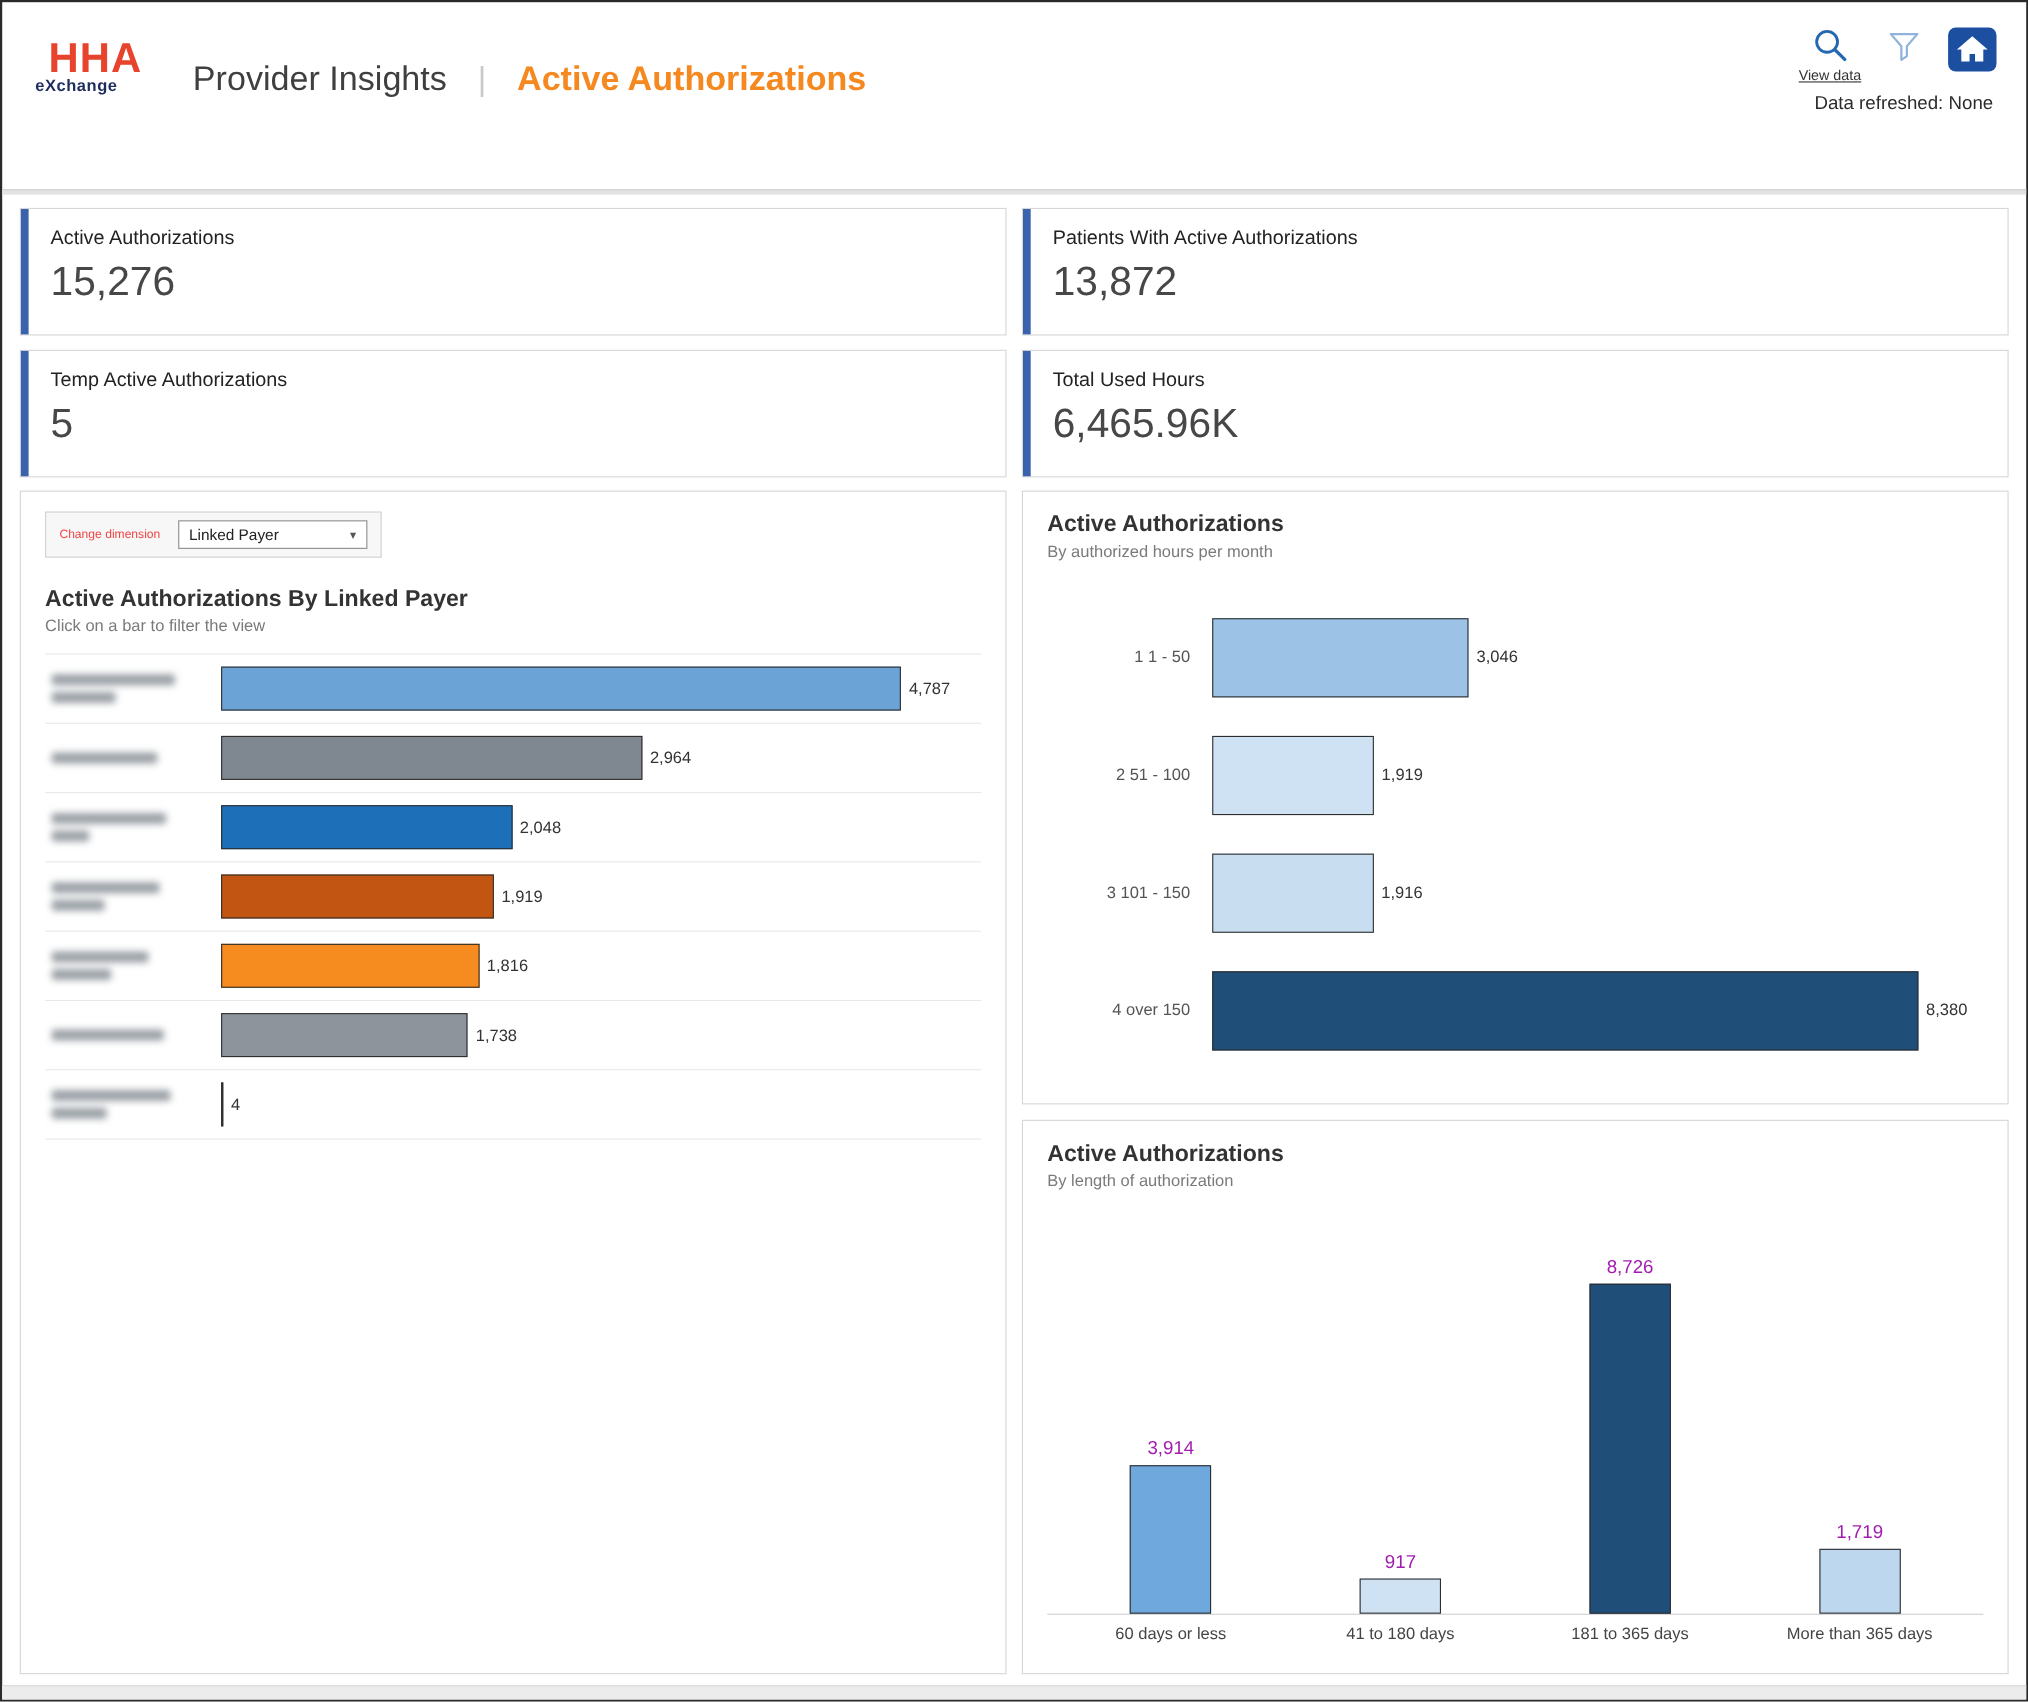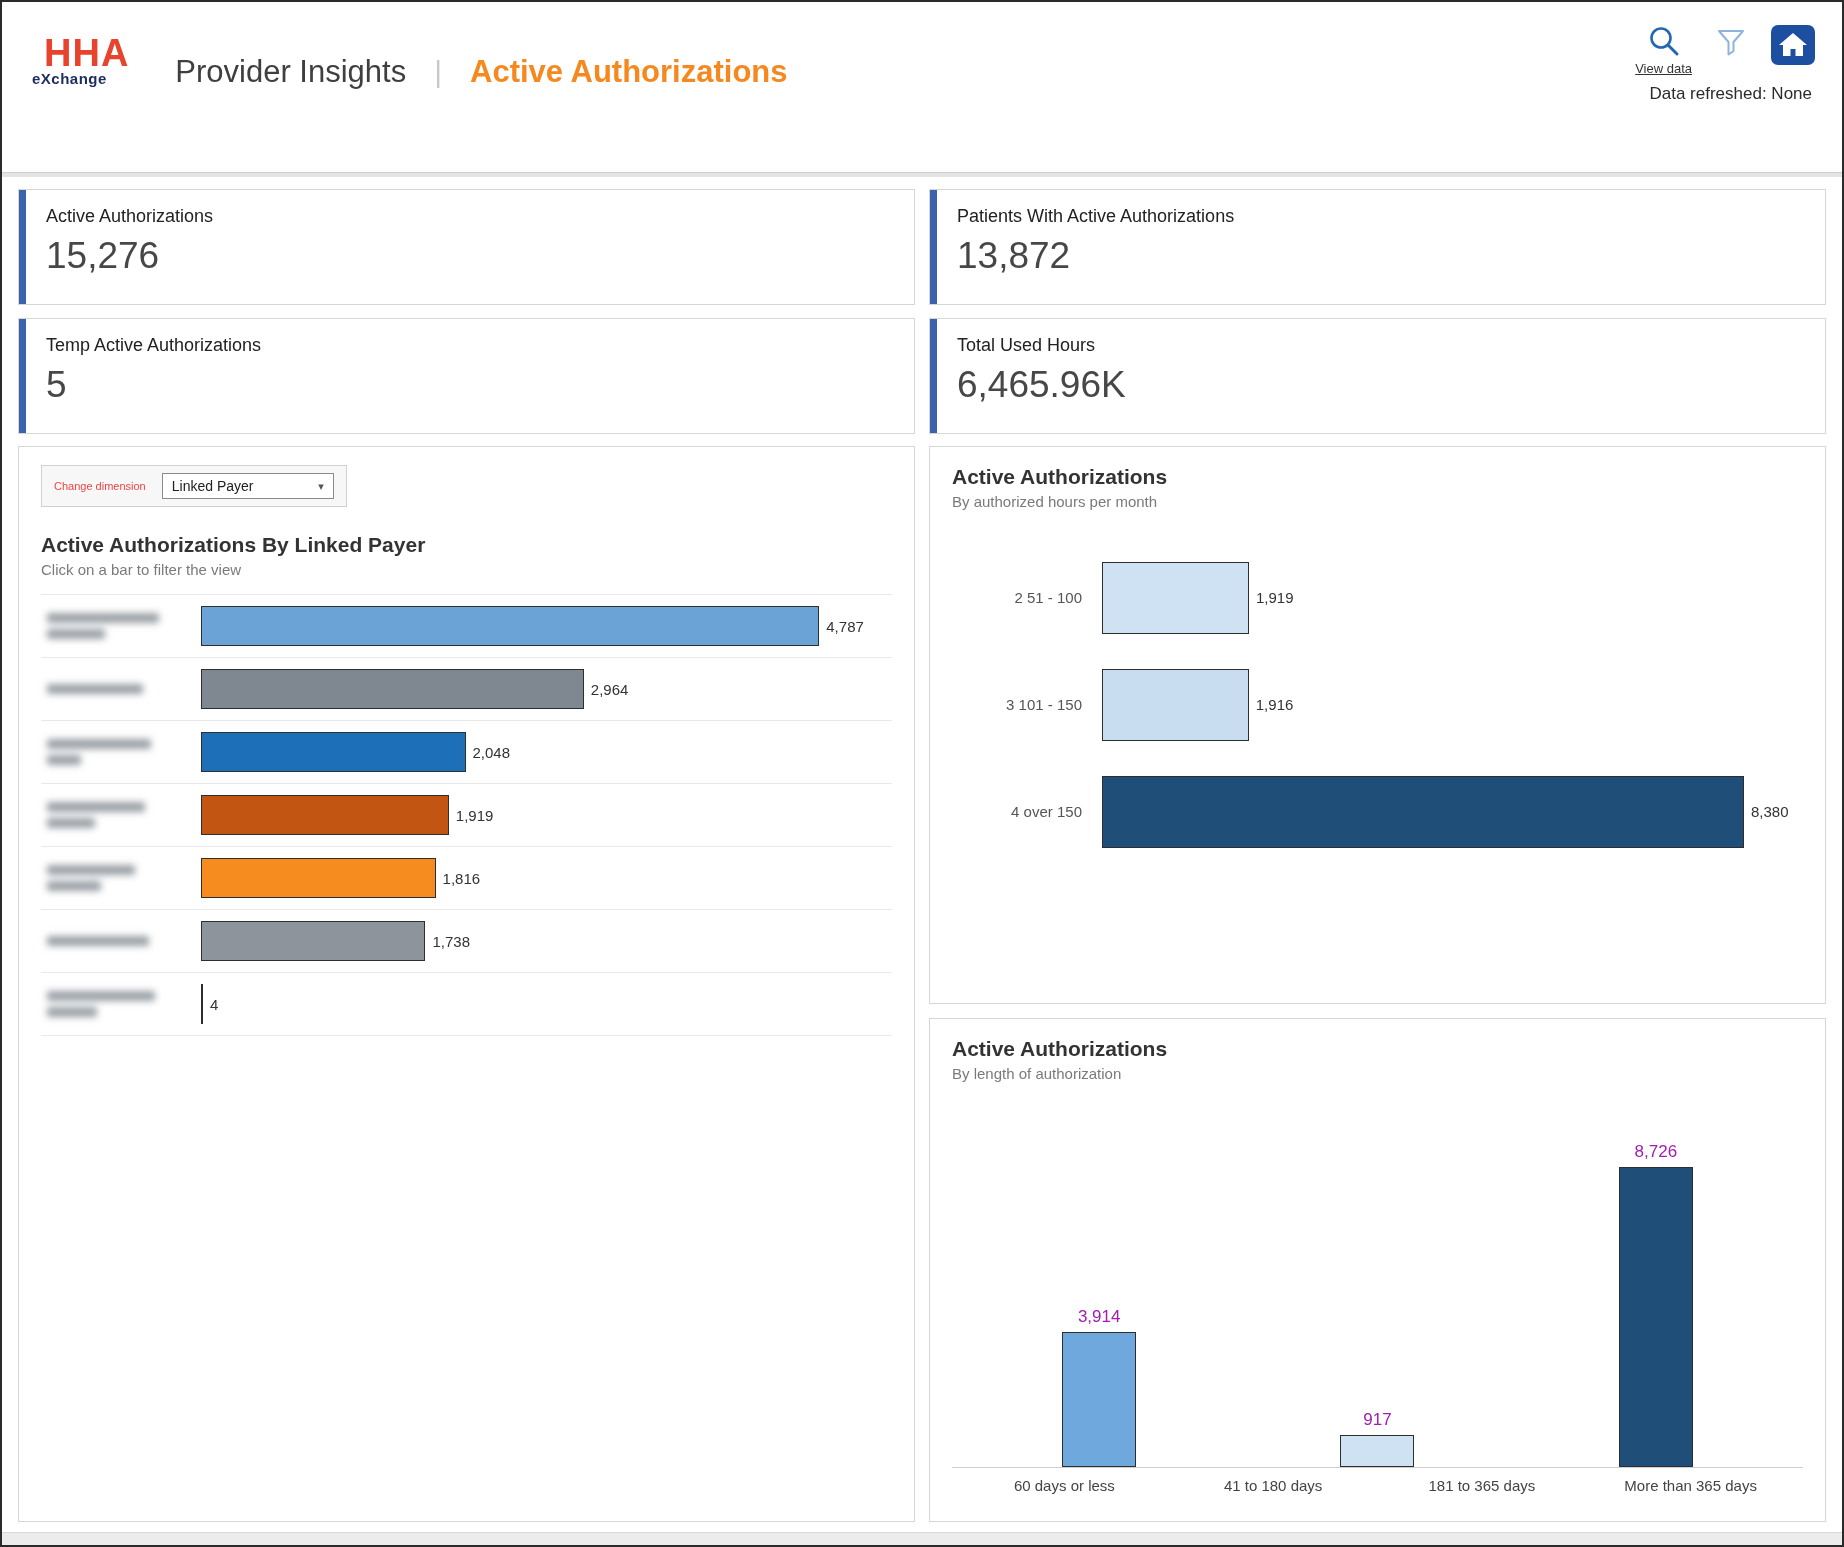--- a/index.html
+++ b/index.html
@@ -250,20 +250,27 @@
           </div>
         </div>
     </section>
 
     <div class="right-col">
       <section class="panel panel-hours">
         <h2 class="chart-title">Active Authorizations</h2>
         <div class="chart-sub">By authorized hours per month</div>
         <div id="chart-hours">
             <div class="hours-row">
+              <div class="hlabel">1 1 - 50</div>
+              <div class="htrack">
+                <div class="hbar" style="width: 33.2896%; background: rgb(156, 195, 229);"></div>
+                <span class="hval">3,046</span>
+              </div>
+            </div>
+            <div class="hours-row">
               <div class="hlabel">2 51 - 100</div>
               <div class="htrack">
                 <div class="hbar" style="width: 20.9727%; background: rgb(207, 226, 243);"></div>
                 <span class="hval">1,919</span>
               </div>
             </div>
             <div class="hours-row">
               <div class="hlabel">3 101 - 150</div>
               <div class="htrack">
                 <div class="hbar" style="width: 20.9399%; background: rgb(201, 221, 240);"></div>
@@ -289,20 +296,24 @@
                 <div class="vbar" style="height: 134.544px; background: rgb(111, 168, 220);"></div>
               </div>
               <div class="vgroup">
                 <div class="vval">917</div>
                 <div class="vbar" style="height: 31.5219px; background: rgb(207, 226, 243);"></div>
               </div>
               <div class="vgroup">
                 <div class="vval">8,726</div>
                 <div class="vbar" style="height: 299.956px; background: rgb(31, 78, 121);"></div>
               </div>
+              <div class="vgroup">
+                <div class="vval">1,719</div>
+                <div class="vbar" style="height: 59.0906px; background: rgb(189, 215, 238);"></div>
+              </div>
             </div>
             <div class="vlabels">
               <div class="vlab">60 days or less</div>
               <div class="vlab">41 to 180 days</div>
               <div class="vlab">181 to 365 days</div>
               <div class="vlab">More than 365 days</div>
             </div>
           </div>
       </section>
     </div>

